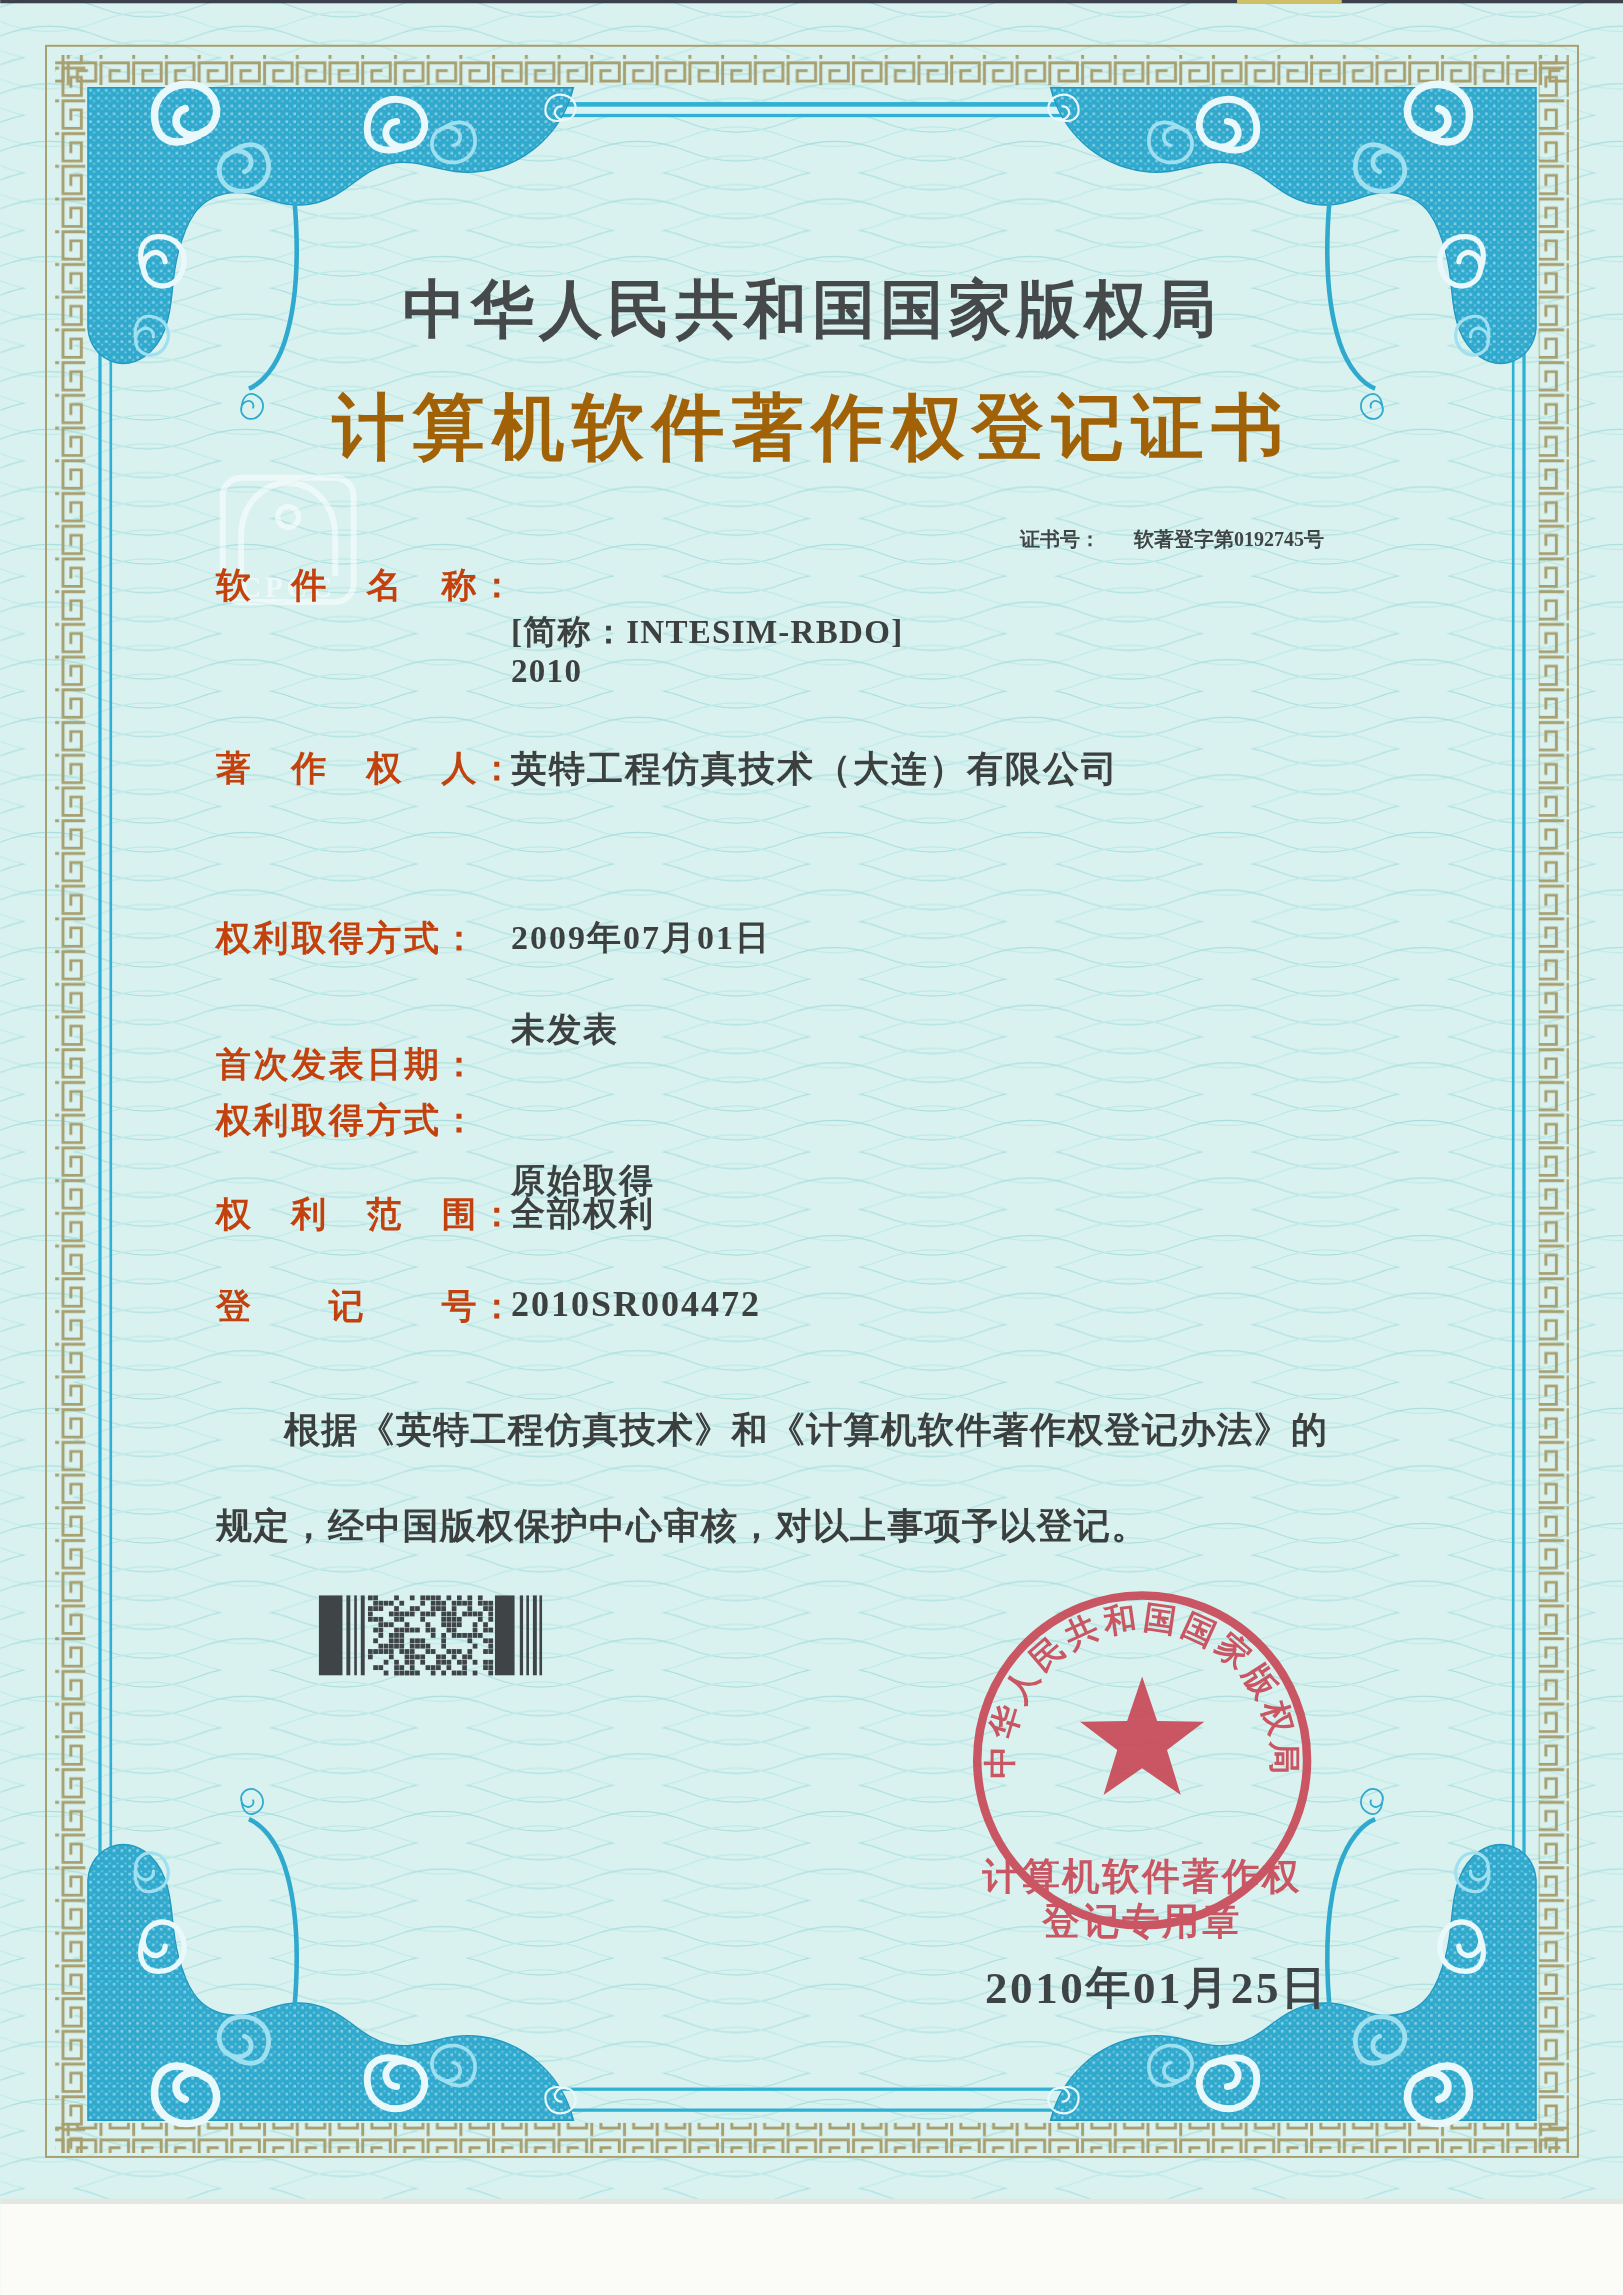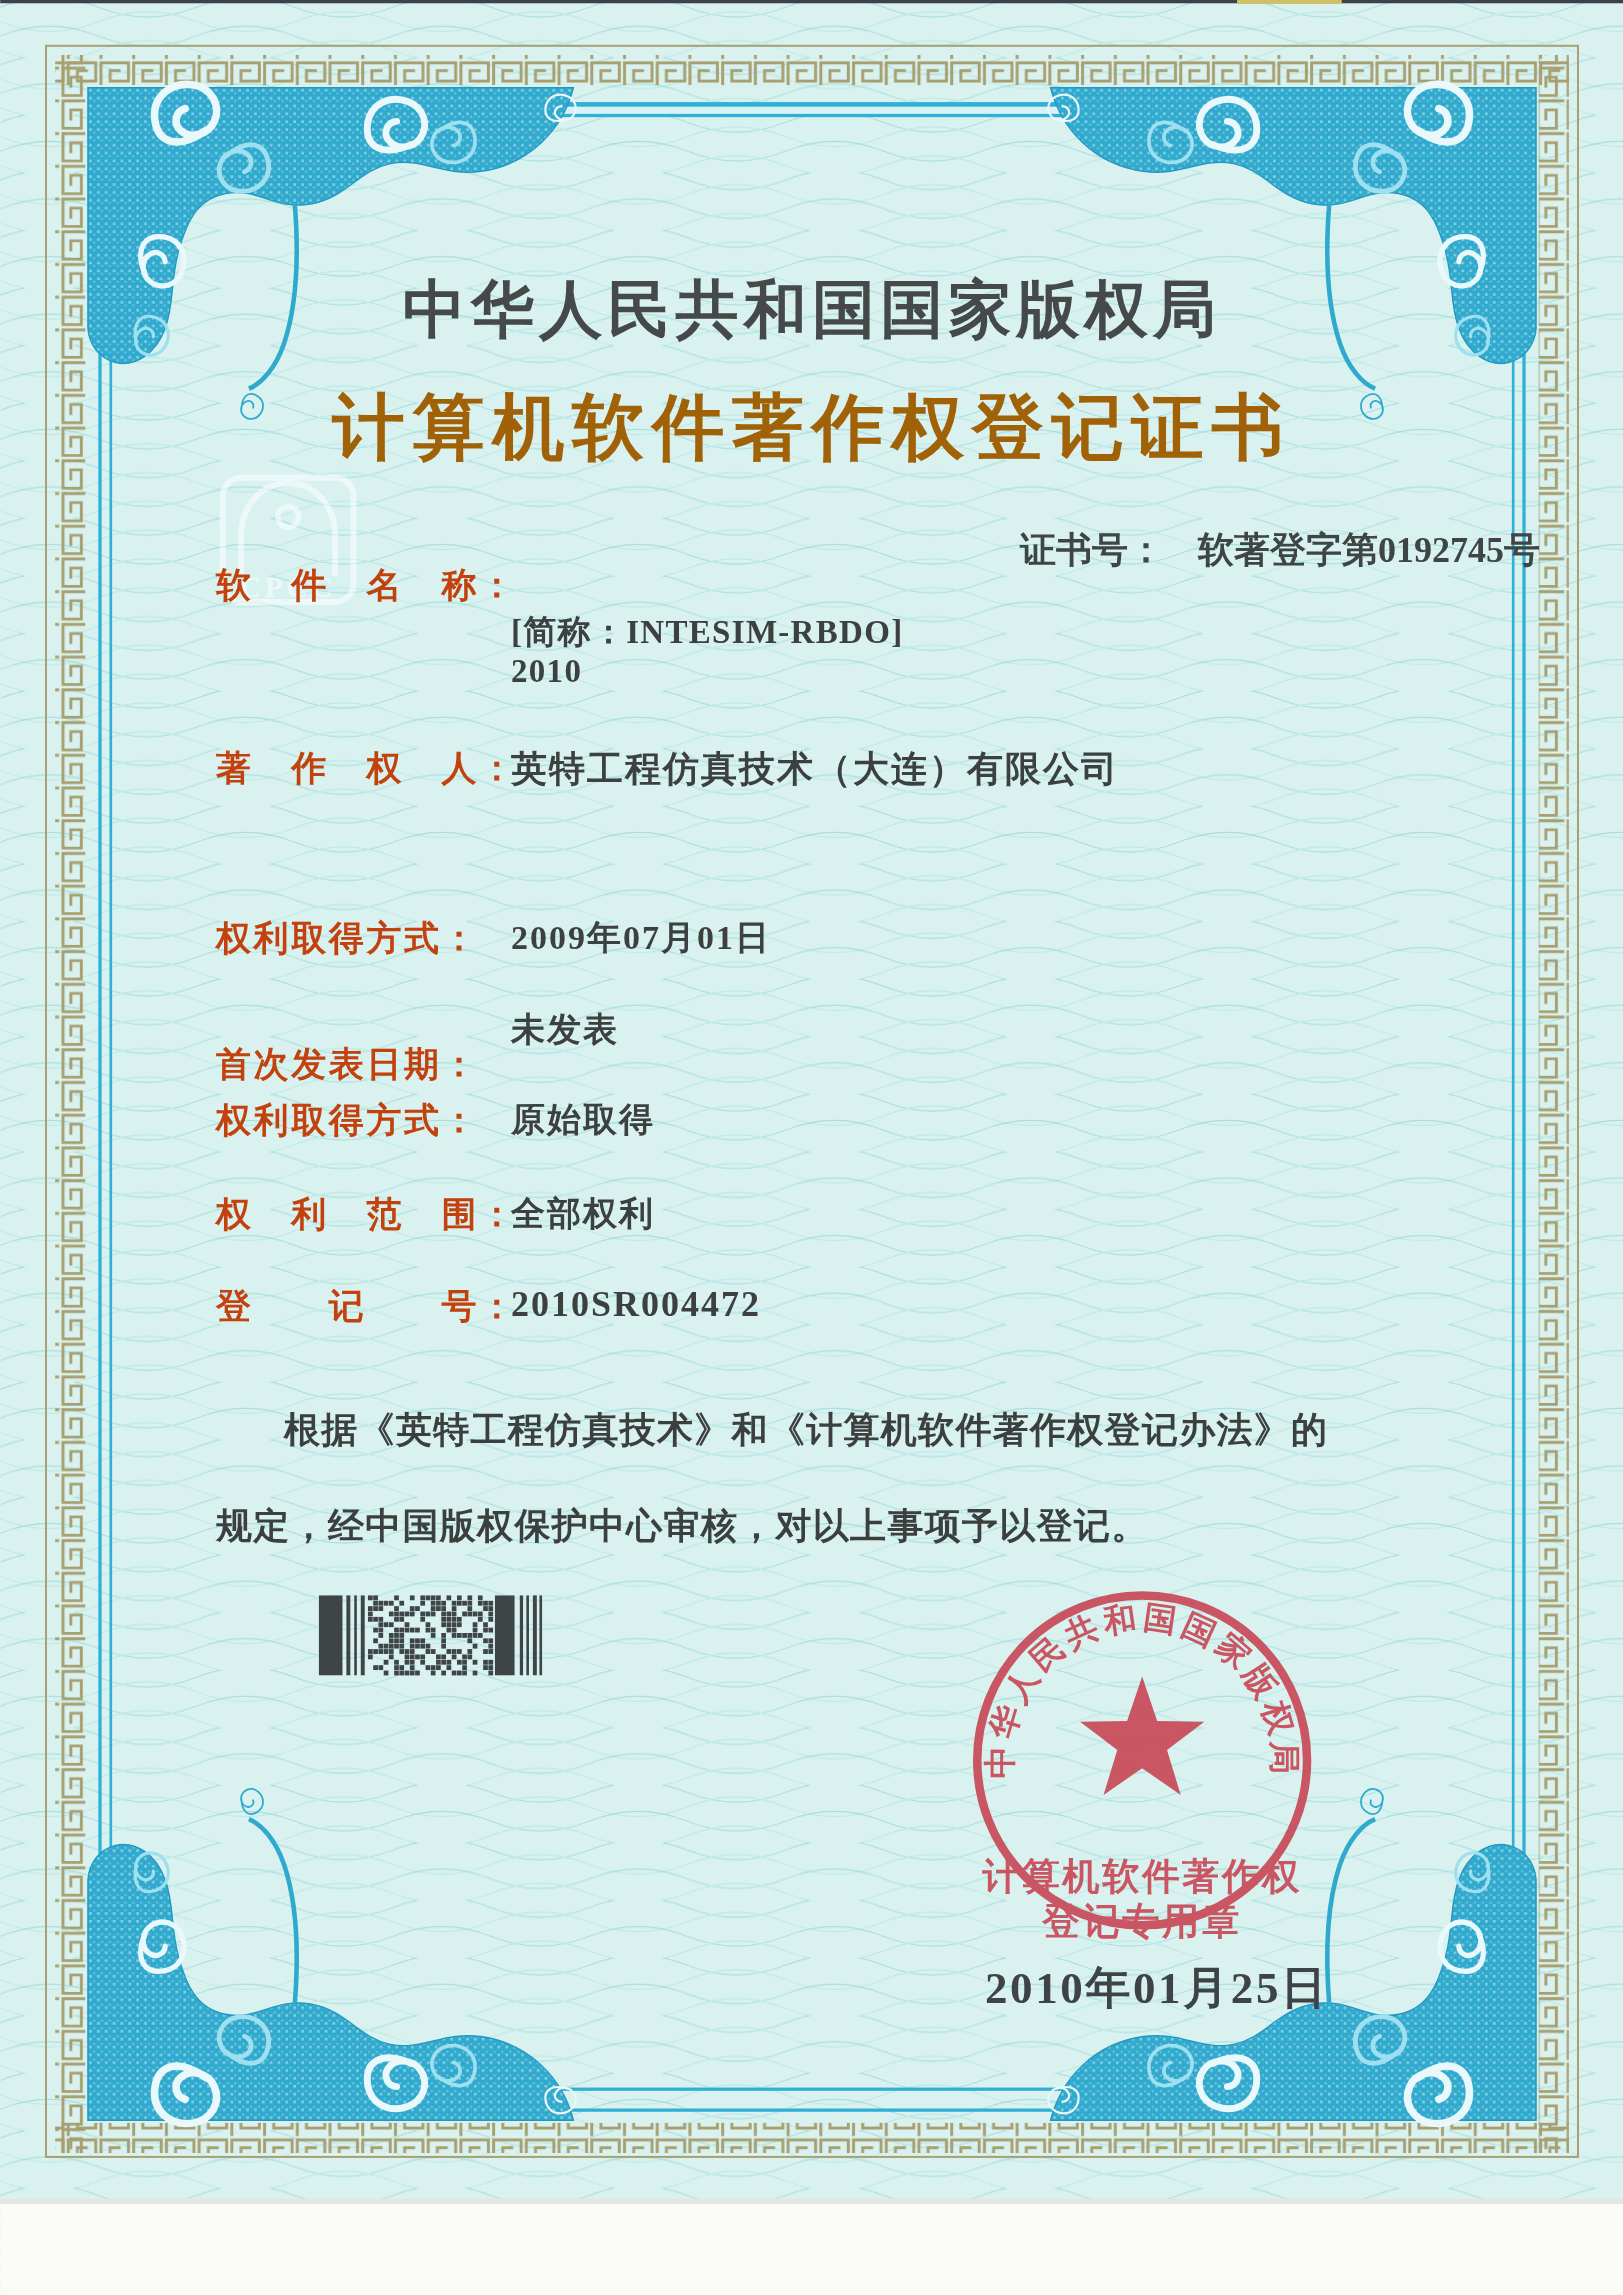--- a/index.html
+++ b/index.html
@@ -4,21 +4,21 @@
 <style>
   html,body{margin:0;padding:0;background:#9aa3a3;}
   .page{position:relative;width:1624px;height:2295px;overflow:hidden;background:#d9f2f0;
         font-family:"Liberation Serif","DejaVu Serif",serif;color:#3d4241;}
   .deco{position:absolute;left:0;top:0;z-index:0;}
   .txt{position:absolute;z-index:2;white-space:pre;}
   .authority{left:0;right:0;top:267px;text-align:center;font-size:63px;font-weight:700;
              letter-spacing:5.2px;color:#45494a;}
   .cert-title{left:0;right:0;top:380px;text-align:center;font-size:72px;font-weight:700;
               letter-spacing:7.9px;color:#a16207;}
-  .certno{left:1020px;top:526px;display:flex;gap:34px;font-size:36px;font-weight:700;color:#3f4444;}
+  .certno{left:1020px;top:526px;display:flex;gap:34px;font-size:20px;font-weight:700;color:#3f4444;}
   .lab{left:216px;font-size:35px;font-weight:700;letter-spacing:2.6px;color:#c2410c;}
   .val{left:511px;font-size:34px;font-weight:700;letter-spacing:2px;color:#3c4140;}
   .val-big{font-size:36px;}
   .val-name{font-size:33px;letter-spacing:1.3px;}
   .stmt{font-size:36px;font-weight:700;letter-spacing:1.3px;color:#3b403f;}
   .issue-date{left:985px;top:1958px;width:275px;text-align:center;font-size:45px;
               font-weight:700;letter-spacing:2.6px;color:#3e4446;z-index:3;}
 </style>
 </head>
 <body>
@@ -342,21 +342,21 @@
   <div class="txt lab" style="top:745px">著　作　权　人：</div>
   <div class="txt val val-big" style="top:745px">英特工程仿真技术（大连）有限公司</div>
 
   <div class="txt lab" style="top:915px">权利取得方式：</div>
   <div class="txt val" style="top:915px">2009年07月01日</div>
 
   <div class="txt lab" style="top:1041px">首次发表日期：</div>
   <div class="txt val" style="top:1007px">未发表</div>
 
   <div class="txt lab" style="top:1097px">权利取得方式：</div>
-  <div class="txt val" style="top:1097px">原始取得</div>
+  <div class="txt val" style="top:1158px">原始取得</div>
 
   <div class="txt lab" style="top:1191px">权　利　范　围：</div>
   <div class="txt val" style="top:1191px">全部权利</div>
 
   <div class="txt lab" style="top:1283px">登　　记　　号：</div>
   <div class="txt val val-big" style="top:1283px">2010SR004472</div>
 
   <div class="txt stmt" style="left:284px;top:1406px">根据《英特工程仿真技术》和《计算机软件著作权登记办法》的</div>
   <div class="txt stmt" style="left:216px;top:1502px">规定，经中国版权保护中心审核，对以上事项予以登记。</div>
 

